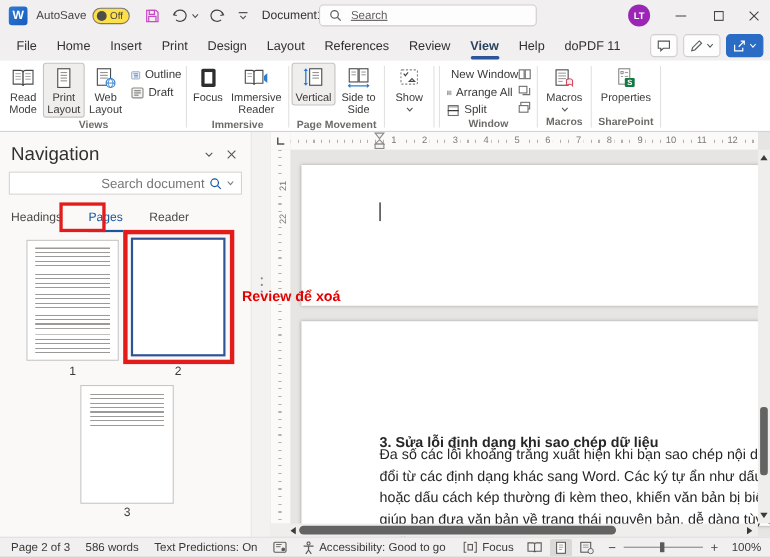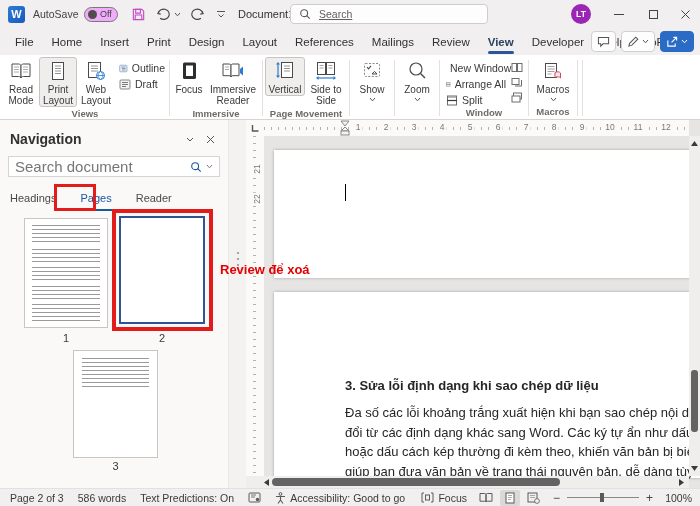--- a/index.html
+++ b/index.html
@@ -12,21 +12,21 @@
   }
   svg { display:block; }
 
   
   .titlebar { position:absolute; left:0; top:0; width:700px; height:28px; background:#f1eff0; }
   .tb-item { position:absolute; top:0; height:28px; display:flex; align-items:center; }
   .word-logo { left:8px; }
   .word-logo .sq { width:17px; height:17px; border-radius:3px; background:linear-gradient(135deg,#2b7cd3,#185abd); color:#fff; font-size:11px; font-weight:bold; display:flex; align-items:center; justify-content:center; }
   .autosave-label { left:33px; font-size:10.5px; color:#444; }
   .autosave-toggle { left:84px; }
-  .toggle-pill { width:34px; height:15px; border:1px solid #7a7876; border-radius:8px; background:#f0abfc; display:flex; align-items:center; padding:0 3px; gap:3px; }
+  .toggle-pill { width:34px; height:15px; border:1px solid #7a7876; border-radius:8px; background:#fde047; display:flex; align-items:center; padding:0 3px; gap:3px; }
   .toggle-knob { width:9px; height:9px; border-radius:50%; background:#4f4d4b; }
   .toggle-state { font-size:9px; color:#444; }
   .qat-btn { width:22px; justify-content:center; cursor:pointer; }
   .save-btn { left:127px; } .undo-btn { left:152px; } .undo-chev { left:172px; width:10px; }
   .redo-btn { left:186px; } .qat-overflow { left:210px; }
   .doc-title { left:238px; font-size:11px; color:#333; }
   .search-pill { left:290px; top:4px; height:20px; width:198px; background:#fdfdfd; border:1px solid #cfcdcb; border-radius:4px; display:flex; align-items:center; padding:0 8px; gap:8px; cursor:text; }
   .search-pill .ph { color:#605e5c; font-size:10.5px;text-decoration:underline; }
   .avatar { left:571px; top:4px; width:20px; height:20px; border-radius:50%; background:var(--avatar_purple,#9b26b5); color:#fff; font-size:8.5px; font-weight:bold; display:flex; align-items:center; justify-content:center; cursor:pointer; }
   .win-btn { width:30px; justify-content:center; cursor:pointer; color:#444; }
@@ -56,24 +56,24 @@
   .smallbtn { display:flex; align-items:center; gap:4px; font-size:10.5px; color:#3b3a39; cursor:pointer; white-space:nowrap; }
   .minicol { display:flex; flex-direction:column; gap:4px; padding:5px 3px 0; }
   .ribbon-collapse { position:absolute; right:9px; top:106px; cursor:pointer; }
 
   
   .main { position:absolute; left:0; top:120px; width:700px; height:368px; }
 
   
   .nav { position:absolute; left:0; top:0; width:228px; height:368px; background:#faf9f8; }
   .nav-header { position:absolute; left:10px; top:10px; right:8px; display:flex; align-items:center; }
-  .nav-title { font-size:14px; font-weight:bold; color:#323130; flex:1; }
+  .nav-title { font-size:17px; font-weight:normal; color:#323130; flex:1; }
   .nav-hbtn { width:20px; height:18px; display:flex; align-items:center; justify-content:center; cursor:pointer; }
   .nav-search { position:absolute; left:8px; top:36px; width:212px; height:21px; background:#fff; border:1px solid #d6d4d2; display:flex; align-items:center; padding:0 6px; gap:4px; }
-  .nav-search input { flex:1; border:none; outline:none; background:transparent; font-size:15px; color:#444; font-family:inherit; min-width:0; }
+  .nav-search input { flex:1; border:none; outline:none; background:transparent; font-size:12px; color:#444; font-family:inherit; min-width:0;text-align:right; }
   .nav-search input::placeholder { color:#767674; }
   .nav-tabs { position:absolute; left:10px; top:72px; display:flex; gap:24px; }
   .nav-tab { font-size:11px; color:#4a4947; padding-bottom:5px; cursor:pointer; }
   .nav-tab.sel { color:#1856a0; border-bottom:2px solid #1856a0; }
   .thumb { position:absolute; background:#fff; border:1px solid #c8c6c4; cursor:pointer; }
   .thumb.sel { border:2px solid var(--thumb_blue,#2f5496); }
   .t-lines { background:repeating-linear-gradient(to bottom,#9c9a98 0 1px,transparent 1px 4px); }
   .thumb1 { left:24px; top:98px; width:84px; height:110px; padding:6px 7px; display:flex; flex-direction:column; gap:5px; }
   .thumb2 { left:119px; top:96px; width:86px; height:108px; }
   .thumb3 { left:73px; top:230px; width:85px; height:108px; padding:7px 8px; }
@@ -94,21 +94,21 @@
   .indent-marker { position:absolute; left:76px; top:0; }
   .corner { position:absolute; left:0; top:0; width:18px; height:16px; background:#fbfaf9; display:flex; align-items:center; justify-content:center; cursor:pointer; }
   .vrule { position:absolute; left:0; top:16px; width:18px; height:340px; background:#fbfaf9; overflow:hidden; cursor:default; }
   .vrule .tickstrip { position:absolute; top:0; bottom:0; left:7px; width:3px; background:repeating-linear-gradient(to bottom,#b3b0ad 0 1px,transparent 1px 7px); }
   .vnum { position:absolute; left:4px; font-size:8.5px; color:#7a7876; background:#fbfaf9; transform:rotate(-90deg); padding:0 2px; }
   .page { position:absolute; left:28px; width:450px; background:#fff; box-shadow:0 0 3px rgba(0,0,0,.28); }
   .page2 { top:30px; height:128px; }
   .page3 { top:172px; height:186px; }
   .caret { position:absolute; left:99px; top:64px; width:1px; height:17px; background:#000; animation:blink 1.1s steps(1) infinite; }
   @keyframes blink { 50% { opacity:0; } }
-  .doc-heading { position:absolute; left:99px; top:258px; font-size:13px; font-weight:bold; color:#262626; white-space:nowrap; }
+  .doc-heading { position:absolute; left:99px; top:274px; font-size:13px; font-weight:bold; color:#262626; white-space:nowrap; }
   .doc-body { position:absolute; left:99px; top:283px; font-size:13px; color:#262626; line-height:19.5px; white-space:nowrap; }
   .vscroll { position:absolute; right:0; top:16px; width:11px; bottom:12px; background:#f0eeec; }
   .vscroll .thumb-v { position:absolute; left:2px; width:7px; top:234px; height:62px; background:#636363; border-radius:3px; cursor:pointer; }
   .scroll-arrow { position:absolute; left:0; width:11px; height:11px; display:flex; align-items:center; justify-content:center; cursor:pointer; }
   .hscroll { position:absolute; left:0; right:11px; bottom:0; height:12px; background:#f0eeec; }
   .hscroll .thumb-h { position:absolute; top:2px; height:8px; left:26px; width:288px; background:#636363; border-radius:4px; cursor:pointer; }
   .hscroll .arrow { position:absolute; top:0; width:12px; height:12px; display:flex; align-items:center; justify-content:center; cursor:pointer; }
 
   
   .red-box { position:absolute; border:3px solid var(--accent_red,#e21b1b); z-index:50; pointer-events:none; }
@@ -204,24 +204,22 @@
 
   <div class="tabsrow">
     <div class="tabstrip" id="ribbon-tabs">
         <div class="tab">File</div>
         <div class="tab">Home</div>
         <div class="tab">Insert</div>
         <div class="tab">Print</div>
         <div class="tab">Design</div>
         <div class="tab">Layout</div>
         <div class="tab">References</div>
-        <div class="tab">Mailings</div>
         <div class="tab">Review</div>
         <div class="tab sel">View</div>
-        <div class="tab">Developer</div>
         <div class="tab">Help</div>
         <div class="tab">doPDF 11</div>
       </div>
     <div class="tabsrow-right">
       <div class="mini-btn">
         <svg width="13" height="12" viewBox="0 0 14 13">
             <path d="M1.5 1.5h11v7h-6l-2.5 2.5V8.5h-2.5z" fill="none" stroke="#555" stroke-width="1.1"></path>
           </svg>
       </div>
       <div class="mini-btn">
@@ -353,35 +351,20 @@
           <div class="blbl">Show</div>
           <svg class="chev" width="7" height="5" viewBox="0 0 7 5">
               <polyline points="1,1 3.5,3.8 6,1" fill="none" stroke="#555"></polyline>
             </svg>
         </div>
       </div>
       <div class="glabel"></div>
     </div>
     <div class="vsep"></div>
 
-    <div class="rgroup">
-      <div class="rbtns">
-        <div class="bigbtn" style="width:40px">
-          <svg width="20" height="20" viewBox="0 0 20 20">
-              <circle cx="9" cy="8" r="6" fill="none" stroke="#4a4a4a" stroke-width="1.2"></circle>
-              <line x1="13.5" y1="12.5" x2="18" y2="17" stroke="#4a4a4a" stroke-width="1.4"></line>
-            </svg>
-          <div class="blbl">Zoom</div>
-          <svg class="chev" width="7" height="5" viewBox="0 0 7 5">
-              <polyline points="1,1 3.5,3.8 6,1" fill="none" stroke="#555"></polyline>
-            </svg>
-        </div>
-      </div>
-      <div class="glabel"></div>
-    </div>
     <div class="vsep"></div>
 
     <div class="rgroup">
       <div class="rbtns">
         <div class="stackcol" style="width:66px">
           <div class="smallbtn">
             <svg width="12" height="11" viewBox="0 0 12 11">
                 <rect x="1.5" y="1.5" width="9" height="8" fill="#fff" stroke="#6f6d6b"></rect>
                 <path d="M1.5 3.5h9" stroke="#6f6d6b"></path>
                 <path d="M3.2 1.2 1.2 3.2" stroke="#2b7cd3"></path>
@@ -441,20 +424,35 @@
           <div class="blbl">Macros</div>
           <svg class="chev" width="7" height="5" viewBox="0 0 7 5">
               <polyline points="1,1 3.5,3.8 6,1" fill="none" stroke="#555"></polyline>
             </svg>
         </div>
       </div>
       <div class="glabel">Macros</div>
     </div>
     <div class="vsep"></div>
 
+    <div class="rgroup">
+      <div class="rbtns">
+        <div class="bigbtn" style="width:58px">
+          <svg width="20" height="20" viewBox="0 0 20 20">
+              <rect x="3.5" y="1.5" width="10" height="14" fill="#fff" stroke="#8a8886"></rect>
+              <rect x="5.5" y="4" width="2" height="2" fill="none" stroke="#8a8886" stroke-width=".8"></rect>
+              <path d="M9 5h3M9 8.5h3M5.5 8.5h2" stroke="#8a8886" stroke-width=".8"></path>
+              <rect x="9" y="10" width="9" height="8" rx="1" fill="#107c41"></rect>
+              <text x="13.5" y="16.5" font-size="7" fill="#fff" text-anchor="middle" font-family="Liberation Sans,sans-serif" font-weight="bold">S</text>
+            </svg>
+          <div class="blbl">Properties</div>
+        </div>
+      </div>
+      <div class="glabel">SharePoint</div>
+    </div>
     <div class="vsep"></div>
 
     <div class="ribbon-collapse">
       <svg width="9" height="6" viewBox="0 0 9 6">
           <polyline points="1,1 4.5,4.5 8,1" fill="none" stroke="#666"></polyline>
         </svg>
     </div>
   </div>
 
   <div class="main">

